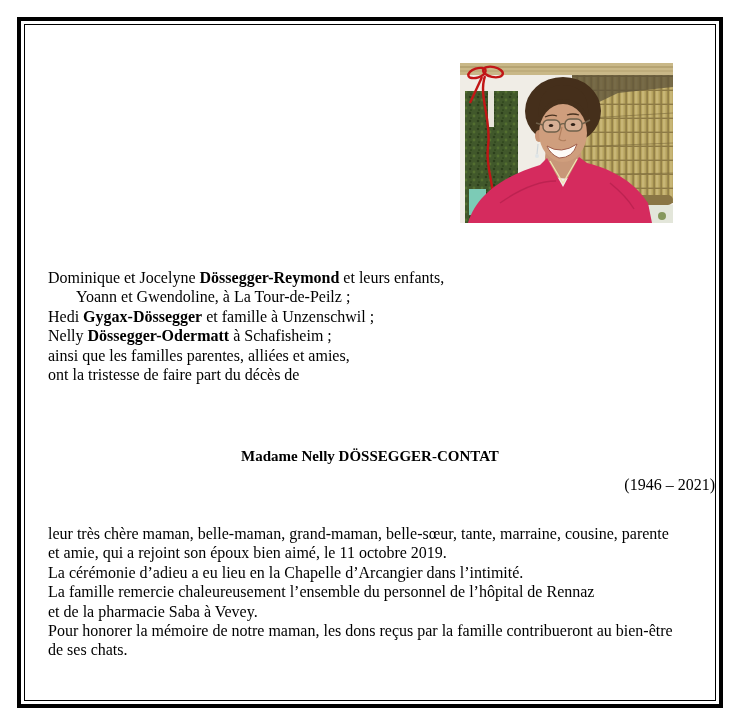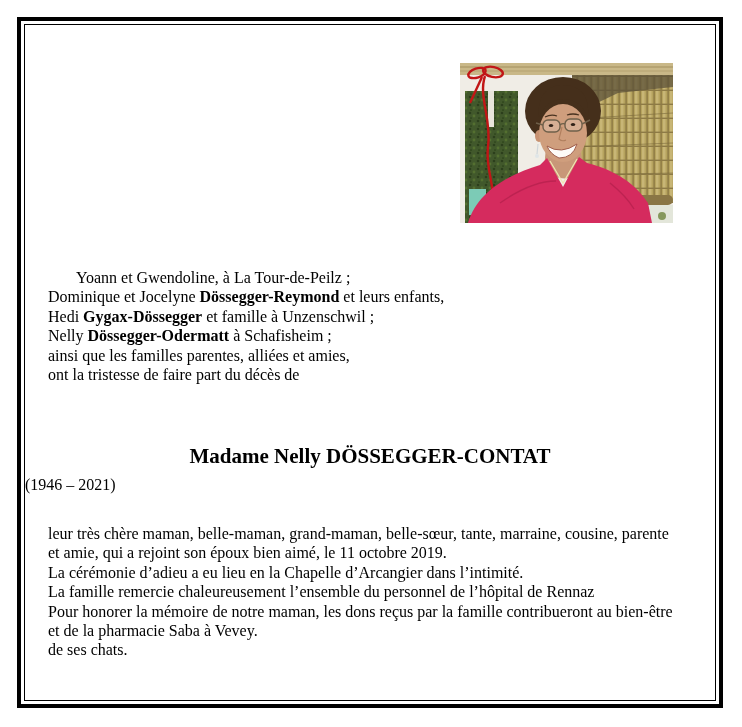--- a/index.html
+++ b/index.html
@@ -35,28 +35,28 @@
     position: absolute;
     left: 48px; top: 524px;
     font-size: 16px; line-height: 19.4px;
   }
   .line { white-space: nowrap; }
   .line.indent { padding-left: 28px; }
   .deceased-title {
     position: absolute;
     left: 25px; right: 27px; top: 444px;
     text-align: center;
-    font-size: 21px; font-weight: bold;
+    font-size: 15px; font-weight: bold;
     line-height: 25px;
     white-space: nowrap;
   }
   .deceased-years {
     position: absolute;
     left: 25px; right: 27px; top: 475px;
-    text-align: left;
+    text-align: right;
     font-size: 16px; line-height: 19.4px;
   }
 </style>
 </head>
 <body>
 
 <div class="frame-outer"></div>
 <div class="frame-inner"></div>
 
 <div class="photo">
@@ -132,32 +132,32 @@
       <ellipse cx="91" cy="62.5" rx="2.2" ry="1.6" fill="#2f2117"></ellipse>
       <ellipse cx="113" cy="61.5" rx="2.2" ry="1.6" fill="#2f2117"></ellipse>
       <path d="M85,54 Q91,51 97,53 M107,52 Q113,50 119,52" stroke="#4a3320" stroke-width="1.3" fill="none"></path>
       <path d="M102,64 Q100,72 99,76 Q102,79 106,77" stroke="#b07f5e" stroke-width="1.1" fill="none"></path>
       <path d="M87,83 Q101,92 117,81 Q113,95 99,95 Q90,91 87,83 Z" fill="#fdfbf7" stroke="#a05f4d" stroke-width="1"></path>
     </g>
   </svg>
 </div>
 
 <div class="family-block">
+    <div class="line"><span>Dominique et Jocelyne </span><b>Dössegger-Reymond</b><span> et leurs enfants,</span></div>
     <div class="line indent"><span>Yoann et Gwendoline, à La Tour-de-Peilz ;</span></div>
-    <div class="line"><span>Dominique et Jocelyne </span><b>Dössegger-Reymond</b><span> et leurs enfants,</span></div>
     <div class="line"><span>Hedi </span><b>Gygax-Dössegger</b><span> et famille à Unzenschwil ;</span></div>
     <div class="line"><span>Nelly </span><b>Dössegger-Odermatt</b><span> à Schafisheim ;</span></div>
     <div class="line"><span>ainsi que les familles parentes, alliées et amies,</span></div>
     <div class="line"><span>ont la tristesse de faire part du décès de</span></div>
   </div>
 
 <div class="deceased-title">Madame Nelly DÖSSEGGER-CONTAT</div>
 <div class="deceased-years">(1946 – 2021)</div>
 
 <div class="body-block">
     <div class="line">leur très chère maman, belle-maman, grand-maman, belle-sœur, tante, marraine, cousine, parente</div>
     <div class="line">et amie, qui a rejoint son époux bien aimé, le 11 octobre 2019.</div>
     <div class="line">La cérémonie d’adieu a eu lieu en la Chapelle d’Arcangier dans l’intimité.</div>
     <div class="line">La famille remercie chaleureusement l’ensemble du personnel de l’hôpital de Rennaz</div>
+    <div class="line">et de la pharmacie Saba à Vevey.</div>
     <div class="line">Pour honorer la mémoire de notre maman, les dons reçus par la famille contribueront au bien-être</div>
-    <div class="line">et de la pharmacie Saba à Vevey.</div>
     <div class="line">de ses chats.</div>
   </div>
 
 </body></html>

